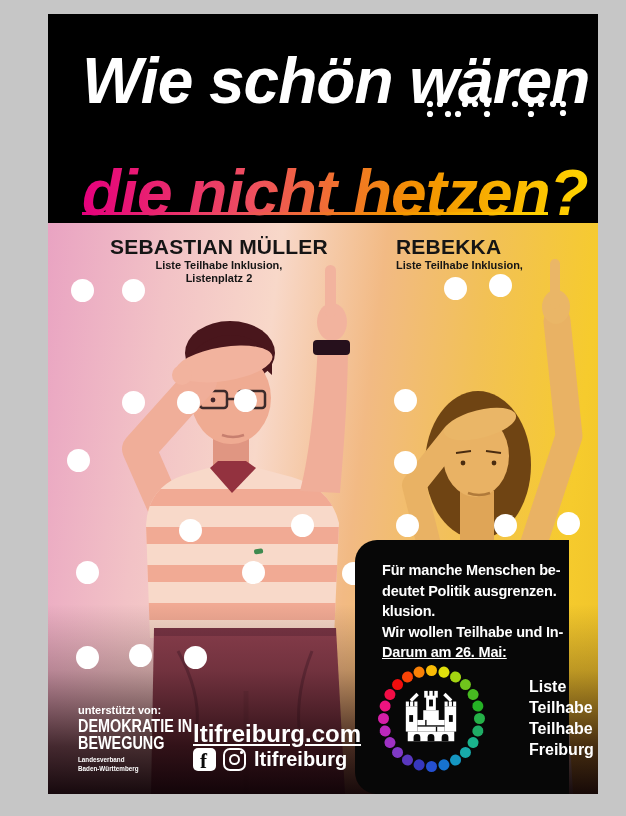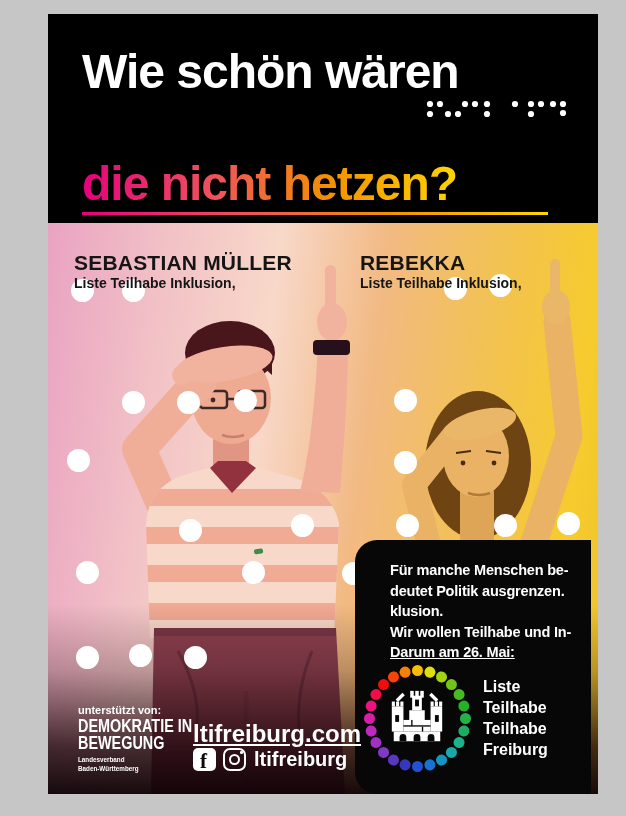--- a/index.html
+++ b/index.html
@@ -7,51 +7,51 @@
     width:626px;height:816px;position:relative;overflow:hidden;
     background:#c6c6c6;
     font-family:"Liberation Sans", sans-serif;
   }
   .poster{
     position:absolute;left:48px;top:14px;width:550px;height:780px;
     background:#000;overflow:hidden;
   }
   
   .hdr{position:absolute;left:0;top:0;width:100%;height:209px;background:#000;z-index:5;}
-  .hline{position:absolute;left:34px;color:#fff;font-weight:bold;font-size:48px;letter-spacing:-1px;white-space:nowrap;}
+  .hline{position:absolute;left:34px;color:#fff;font-weight:bold;font-size:64px;letter-spacing:-1px;white-space:nowrap;font-style:italic;}
   .h1{top:30px;}
   .h2{top:86px;}
   .h3{top:142px;background-clip:text;-webkit-background-clip:text;color:transparent;
       background-image:linear-gradient(90deg,#e5007d,#ee4f5f,#f39200,#ffd500);}
   .underline{position:absolute;left:34px;top:198px;width:466px;height:3px;
       background-image:linear-gradient(90deg,#e5007d,#ee4f5f,#f39200,#ffd500);}
   .braille{position:absolute;left:376px;top:84px;}
   
   .photo{
     position:absolute;left:0;top:209px;width:550px;height:571px;overflow:hidden;
     background:linear-gradient(97deg,#e9a3c2 0%,#f2c2c6 20%,#f8d8c9 38%,#f2ba84 55%,#f2c156 72%,#f6cb2d 90%,#efc32a 100%);
   }
   .photo svg.figures{position:absolute;left:0;top:0;}
   .pdot{position:absolute;width:23px;height:23px;border-radius:50%;background:#fff;z-index:4;}
-  .cand{position:absolute;top:28px;z-index:6;color:#151515;}
+  .cand{position:absolute;top:12px;z-index:6;color:#151515;margin-left:36px;}
   .cand .nm{font-size:21px;font-weight:bold;letter-spacing:.2px;white-space:nowrap;}
-  .cand .sub{font-size:14px;font-weight:bold;line-height:1.2;white-space:nowrap;}
+  .cand .sub{font-size:11px;font-weight:bold;line-height:1.2;white-space:nowrap;text-align:center;}
   .cand.left{left:26px;}
   .cand.right{left:312px;}
   .shade{position:absolute;left:0;bottom:0;width:100%;height:190px;z-index:3;
     background:linear-gradient(to bottom,rgba(26,6,10,0) 0%,rgba(26,6,10,.25) 35%,rgba(26,6,10,.8) 75%,rgba(14,2,6,.96) 100%);}
   
   .infobox{
-    position:absolute;left:307px;top:526px;width:236px;height:254px;z-index:7;
+    position:absolute;left:307px;top:526px;width:214px;height:254px;z-index:7;
     background:#070707;border-radius:22px 0 0 22px;box-sizing:border-box;
-    padding:20px 10px 10px 35px;color:#fff;
+    padding:20px 10px 10px 27px;color:#fff;
   }
   .infobox .ln{font-size:14.5px;font-weight:600;letter-spacing:-.2px;line-height:1.42;white-space:nowrap;}
   .infobox .cta{font-size:14.5px;font-weight:bold;letter-spacing:-.2px;line-height:1.42;text-decoration:underline;white-space:nowrap;}
-  .logo-row{position:absolute;left:8px;top:124px;display:flex;align-items:center;}
+  .logo-row{position:absolute;left:22px;top:124px;display:flex;align-items:center;gap:32px;}
   .ring{position:relative;width:108px;height:108px;flex:0 0 auto;}
   .ring .ldot{position:absolute;left:50%;top:50%;width:11px;height:11px;margin:-5.5px;border-radius:50%;}
   .ring svg{position:absolute;left:23px;top:23px;}
   .logo-txt{margin-left:12px;font-size:16px;font-weight:bold;line-height:1.32;color:#fff;}
   
   .foot{position:absolute;left:0;top:680px;width:310px;height:100px;z-index:8;color:#fff;}
   .sup{position:absolute;left:30px;top:10px;font-size:11px;font-weight:bold;}
   .org{position:absolute;left:30px;top:24px;font-size:18px;font-weight:bold;line-height:.92;
        transform:scaleX(.8);transform-origin:left top;white-space:nowrap;}
   .orgsub{position:absolute;left:30px;top:62px;font-size:7px;font-weight:bold;line-height:1.25;
@@ -178,20 +178,21 @@
         <circle cx="508" cy="516" r="1.8"></circle>
           <circle cx="392" cy="548" r="1.8"></circle>
           <circle cx="430" cy="544" r="1.8"></circle>
         <circle cx="468" cy="548" r="1.8"></circle>
       </g>
     </svg>
 
     <div class="cand left">
       <div class="nm">SEBASTIAN MÜLLER</div>
       <div class="sub">Liste Teilhabe Inklusion,</div>
+      <div class="sub">Listenplatz 2</div>
     </div>
     <div class="cand right">
       <div class="nm">REBEKKA</div>
       <div class="sub">Liste Teilhabe Inklusion,</div>
     </div>
 
     <div class="shade"></div>
     <div id="photo-dots">
         <div class="pdot" style="left: 22.5px; top: 55.5px;"></div>
         <div class="pdot" style="left: 73.5px; top: 55.5px;"></div>

